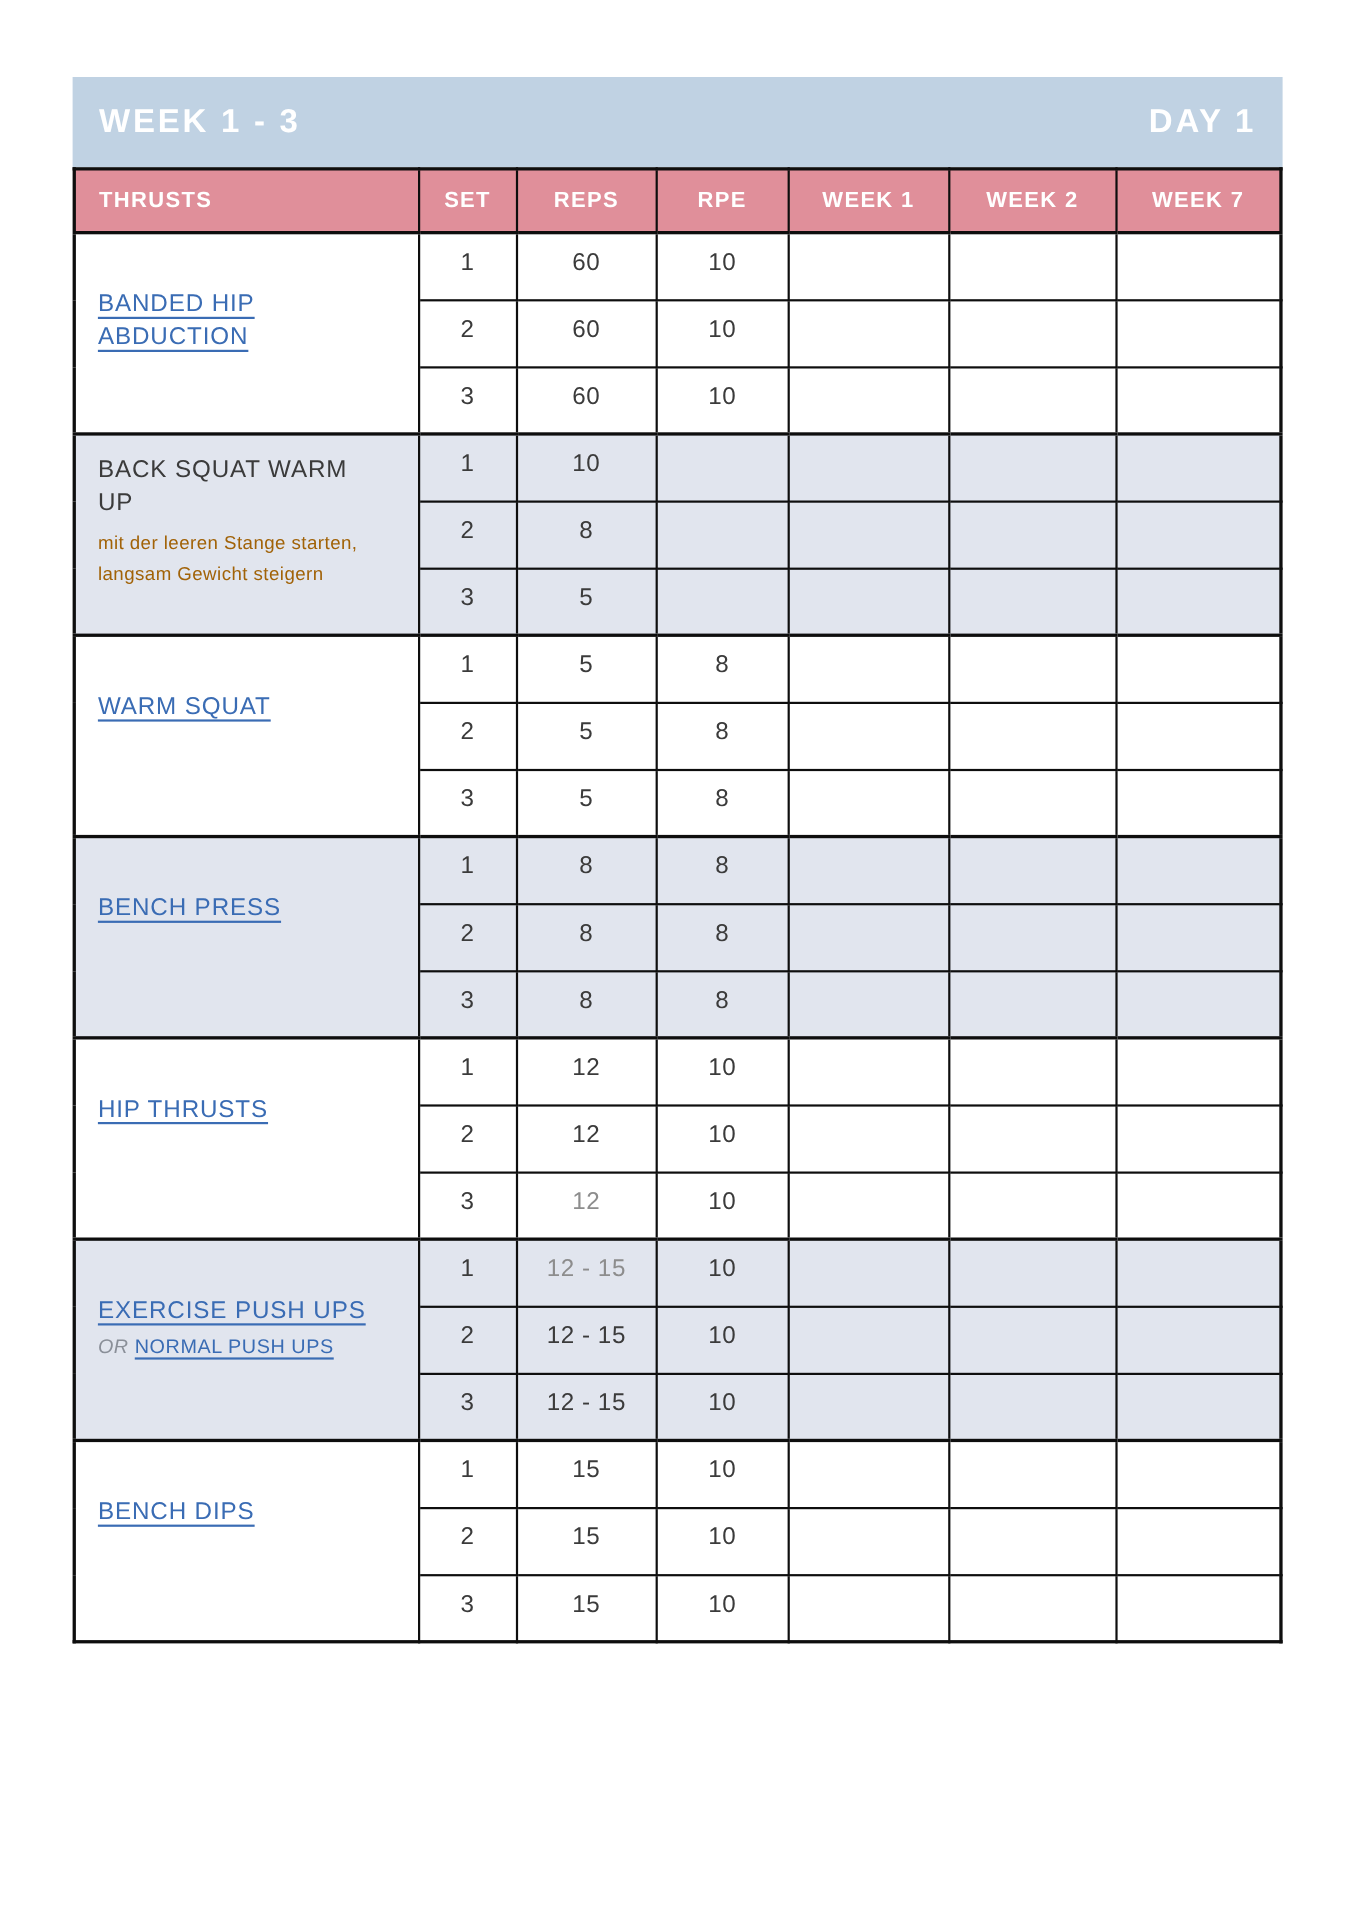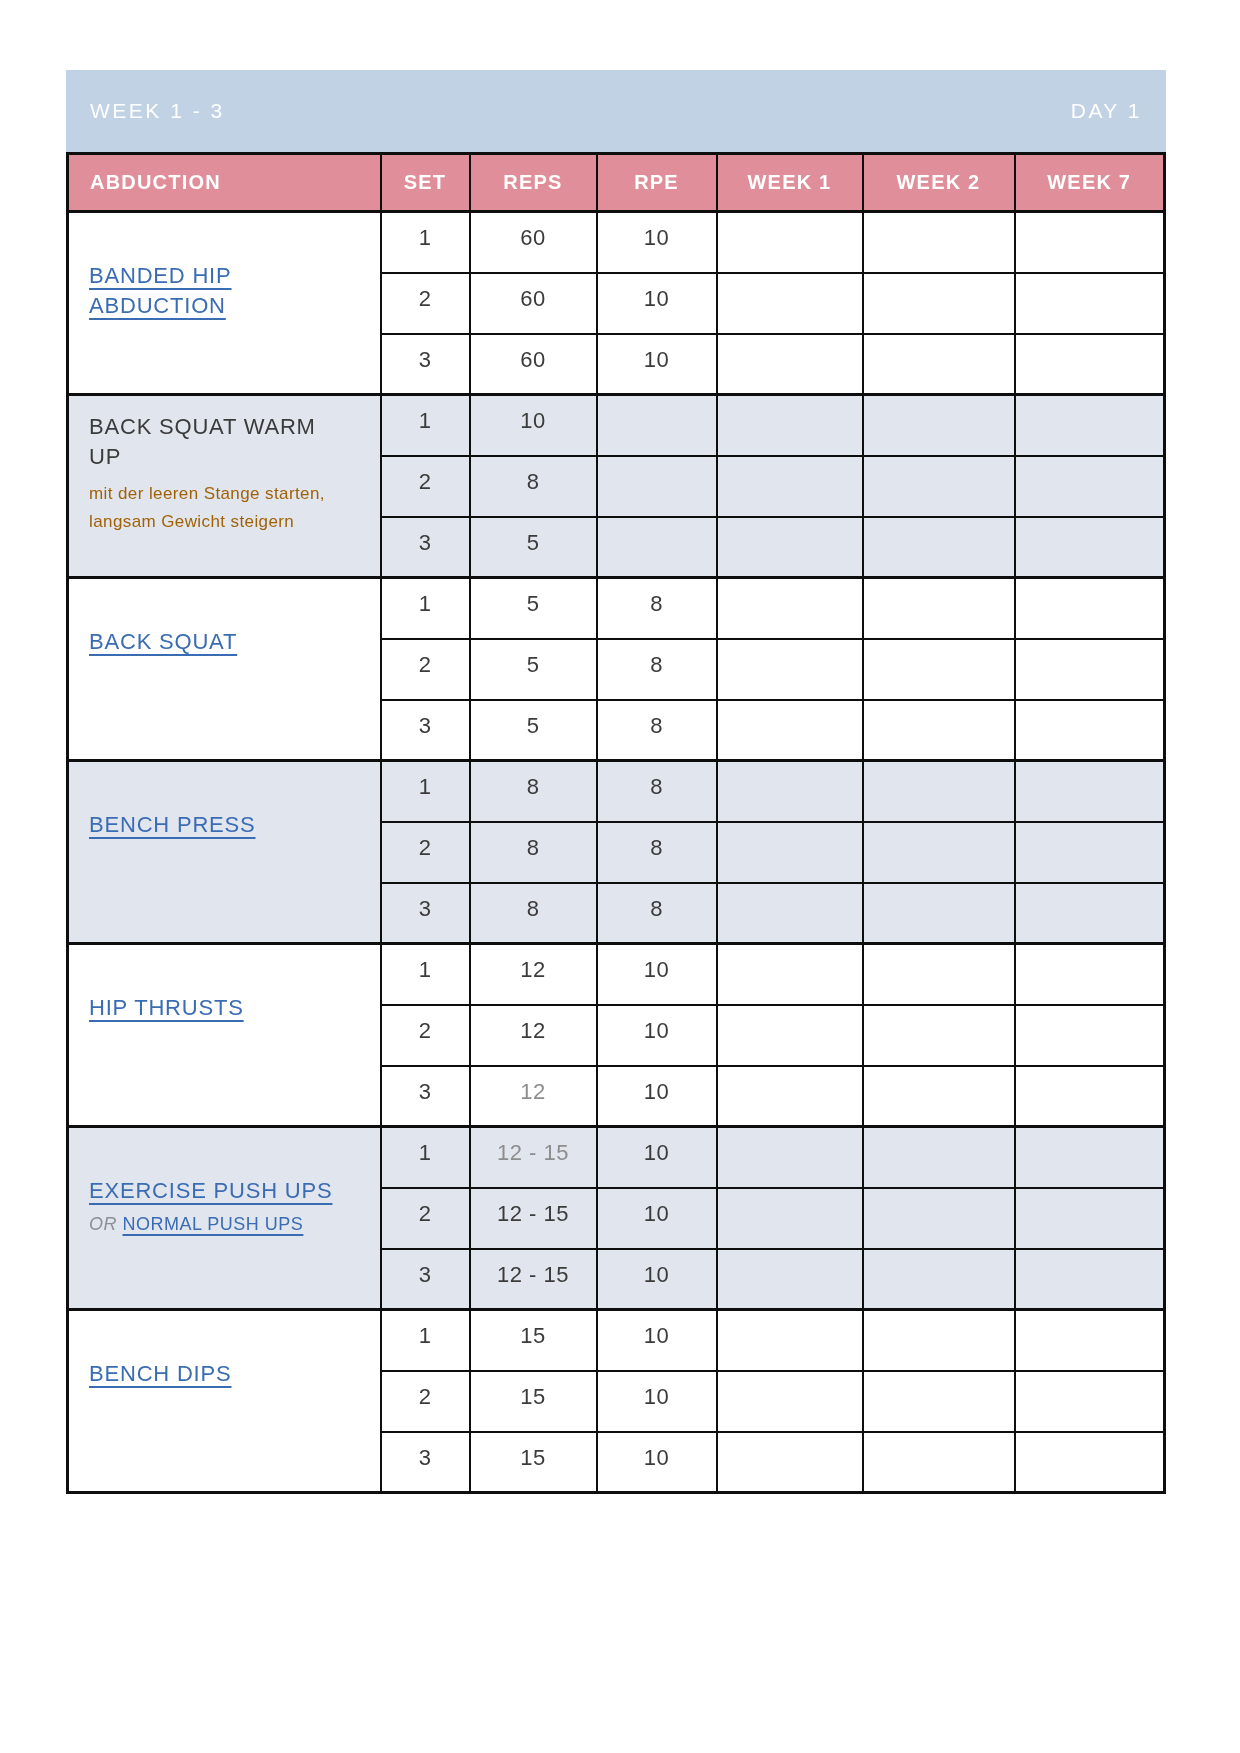--- a/index.html
+++ b/index.html
@@ -25,22 +25,22 @@
     height: 82px;
     background: #c0d2e3;
     display: flex;
     justify-content: space-between;
     align-items: center;
     padding: 0 24px;
     box-sizing: border-box;
   }
   .title-bar .title-text {
     color: #ffffff;
-    font-size: 21px;
-    font-weight: normal;
+    font-size: 30px;
+    font-weight: bold;
     letter-spacing: 2.5px;
   }
   table.workout {
     border-collapse: collapse;
     table-layout: fixed;
     width: 1097px;
     border: 3px solid #0e0e0e;
   }
   col.c-exercise { width: 313px; }
   col.c-set      { width: 89px;  }
@@ -141,21 +141,21 @@
         <col class="c-exercise">
           <col class="c-set">
           <col class="c-reps">
           <col class="c-rpe">
         <col class="c-w1">
           <col class="c-w2">
           <col class="c-w3">
       </colgroup>
       <thead>
         <tr>
-            <th class="col-exercise">ABDUCTION</th>
+            <th class="col-exercise">THRUSTS</th>
             <th>SET</th>
             <th>REPS</th>
             <th>RPE</th>
             <th>WEEK 1</th>
             <th>WEEK 2</th>
             <th>WEEK 7</th>
           </tr>
       </thead>
       <tbody>
           <tr class="group-start">
@@ -202,21 +202,21 @@
           </tr>
           <tr class="shaded">
             <td>3</td>
             <td>5</td>
             <td></td>
             <td></td>
             <td></td>
             <td></td>
           </tr>
           <tr class="group-start">
-            <td class="exercise" rowspan="3"><a class="exercise-name exercise-link">BACK SQUAT</a></td>
+            <td class="exercise" rowspan="3"><a class="exercise-name exercise-link">WARM SQUAT</a></td>
             <td>1</td>
             <td>5</td>
             <td>8</td>
             <td></td>
             <td></td>
             <td></td>
           </tr>
           <tr>
             <td>2</td>
             <td>5</td>

